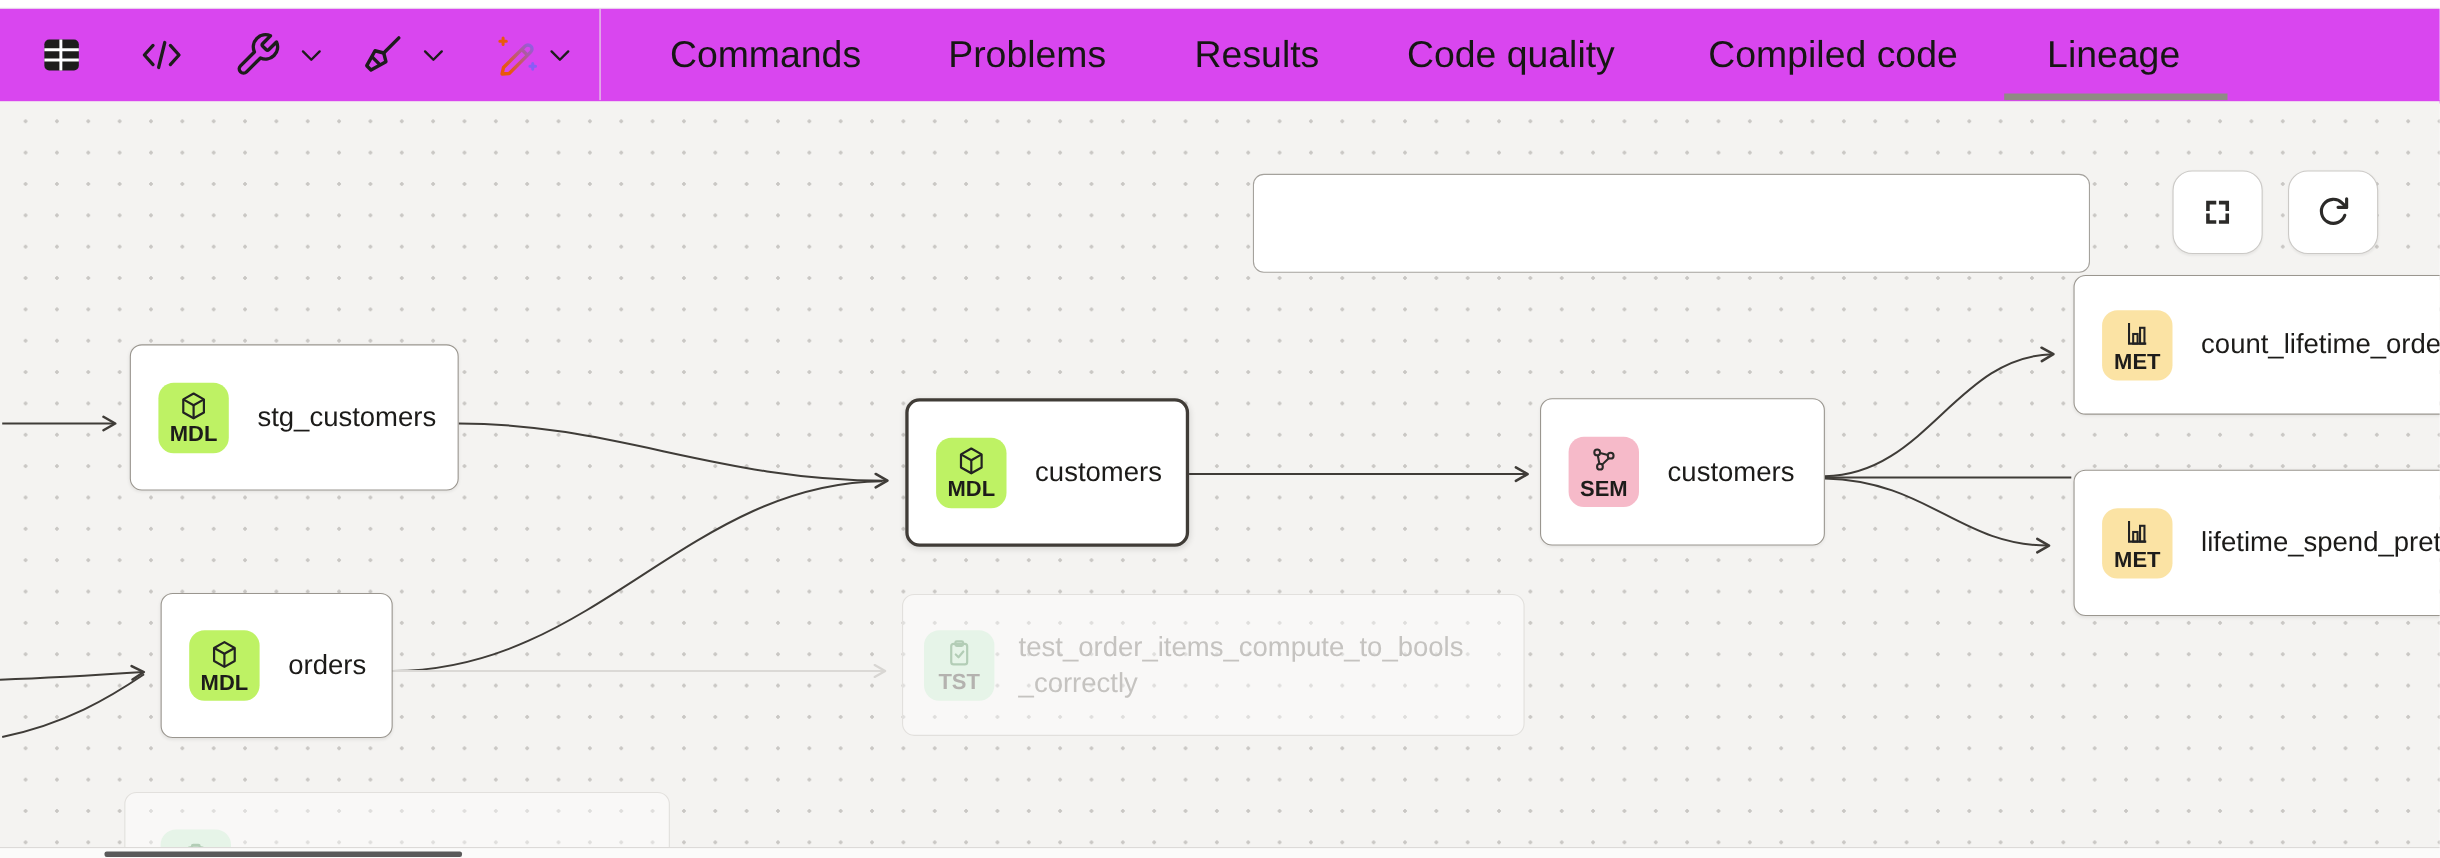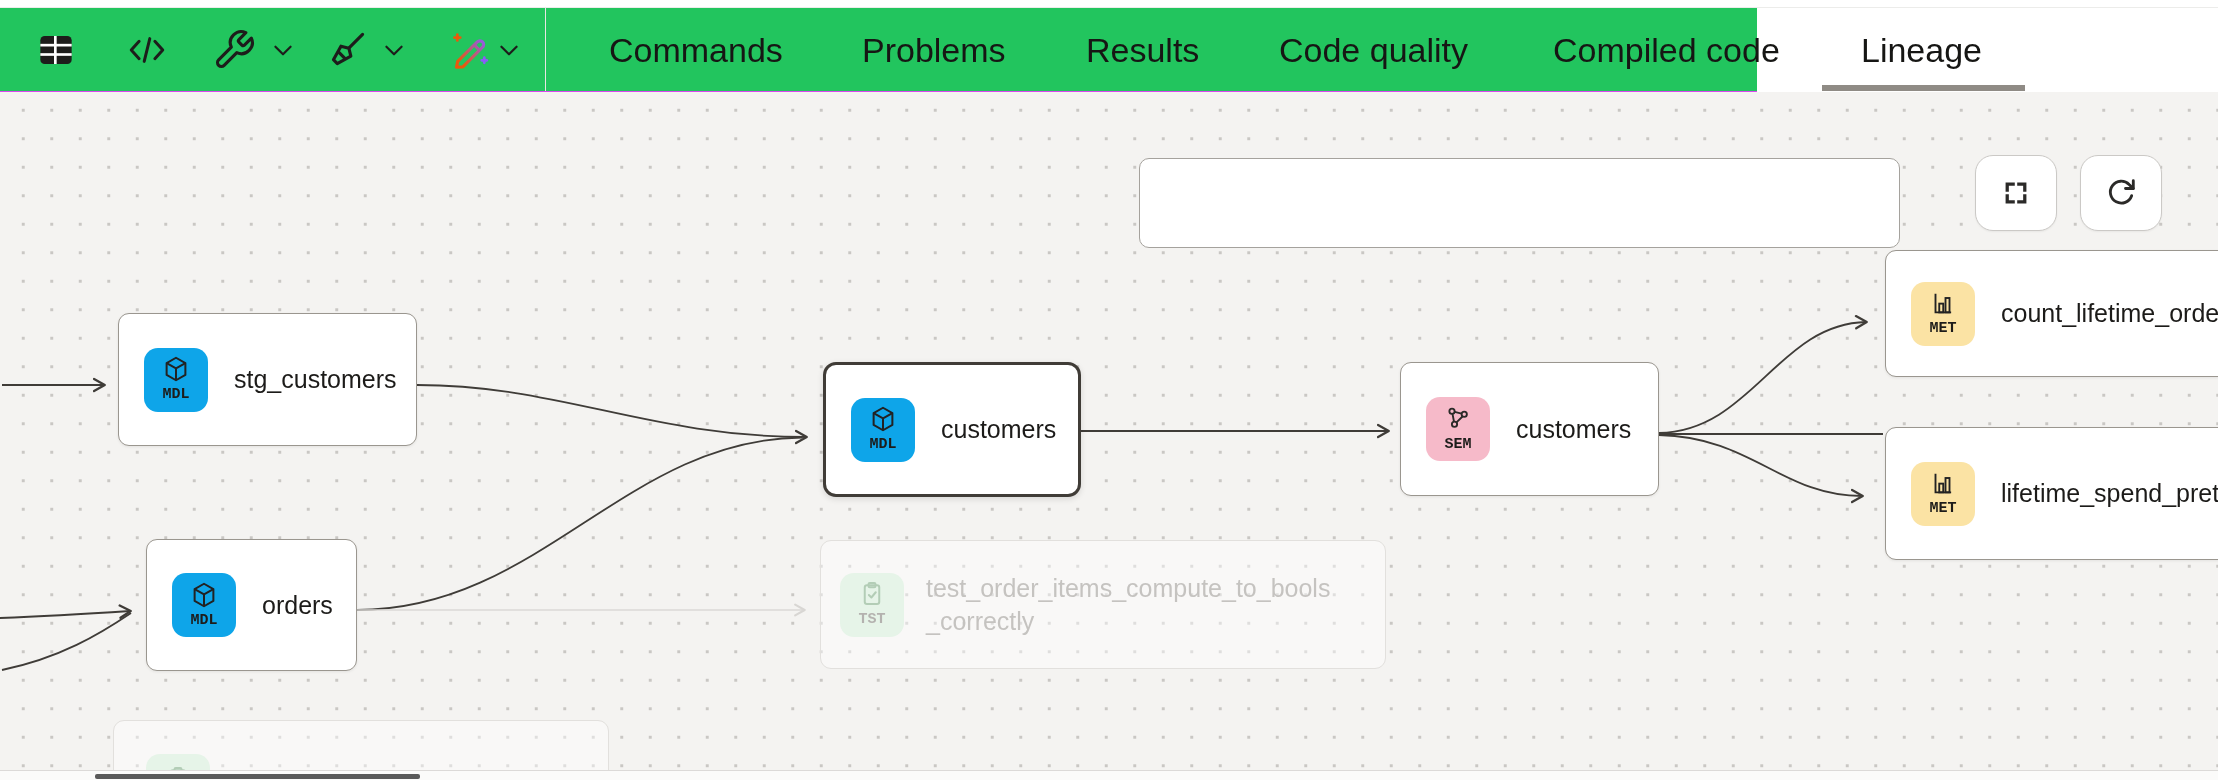--- a/index.html
+++ b/index.html
@@ -4,21 +4,21 @@
 <style>
   html,body{margin:0;padding:0;}
   body{
     width:2218px;height:780px;position:relative;overflow:hidden;
     background:#ffffff;font-family:"Liberation Sans",sans-serif;
     -webkit-font-smoothing:antialiased;
   }
   
   .top-strip{position:absolute;left:0;top:0;width:2218px;height:7px;background:#ffffff;border-bottom:1px solid #ececea;}
   
-  .topbar{position:absolute;left:0;top:8px;width:1757px;height:83px;background:#22c55e;border-bottom:3px solid #d946ef;}
+  .topbar{position:absolute;left:0;top:8px;width:2218px;height:83px;background:#d946ef;border-bottom:3px solid #d946ef;}
   .tool-icon{position:absolute;top:50%;transform:translateY(-50%);display:flex;align-items:center;justify-content:center;cursor:pointer;}
   .tool-icon svg{display:block;}
   .toolbar-divider{position:absolute;left:545px;top:0;width:1px;height:83px;background:#e7e5e2;}
   .tab{position:absolute;top:50%;transform:translateY(-50%);font-size:34px;color:#161614;white-space:nowrap;cursor:pointer;}
   .tab-underline{position:absolute;left:1822px;bottom:0;width:203px;height:6px;background:#8f8b85;}
   
   .canvas{
     position:absolute;left:0;top:92px;width:2218px;height:678px;overflow:hidden;
     background-color:#f4f3f1;
     background-image:radial-gradient(#c9c7c4 1.4px, transparent 1.5px);
@@ -31,22 +31,22 @@
     display:flex;align-items:center;gap:26px;padding-left:25px;box-sizing:border-box;
     box-shadow:0 1px 3px rgba(0,0,0,0.07);cursor:pointer;
   }
   .node.selected{border:3.2px solid #403c37;border-radius:13px;box-shadow:0 2px 6px rgba(0,0,0,0.12);}
   .node.faded{background:rgba(255,255,255,0.42);border:1.5px solid #e2e0dd;box-shadow:none;}
   .badge{
     width:64px;height:64px;border-radius:14px;flex:0 0 auto;
     display:flex;flex-direction:column;align-items:center;justify-content:center;gap:1px;
   }
   .badge svg{display:block;}
-  .badge-label{font-family:Liberation Mono, monospace;font-size:15px;font-weight:600;color:#1d1c1a;line-height:20px;}
-  .badge-mdl{background:#0ea5e9;}
+  .badge-label{font-family:Liberation Sans, sans-serif;font-size:20px;font-weight:600;color:#1d1c1a;line-height:20px;}
+  .badge-mdl{background:#bef264;}
   .badge-sem{background:#f6bac9;}
   .badge-met{background:#fbe3a4;}
   .badge-tst{background:#e6f4e8;}
   .badge-tst .badge-label{color:#b4b2af;}
   .node-label{font-size:25px;color:#1c1b19;white-space:nowrap;line-height:33px;}
   .node.faded .node-label{color:#c5c3c0;}
   
   .graph-select{
     position:absolute;left:1139px;top:66px;width:761px;height:90px;z-index:2;
     background:#ffffff;border:1.6px solid #a5a29d;border-radius:10px;

